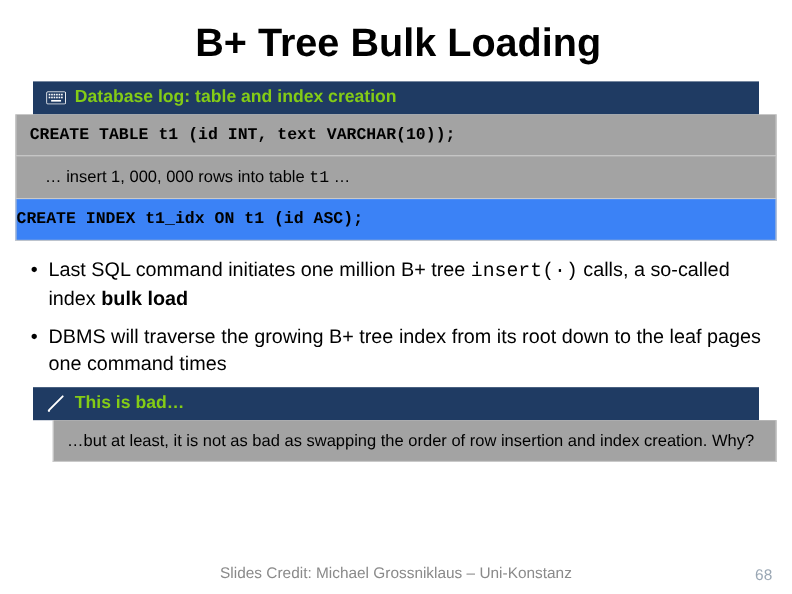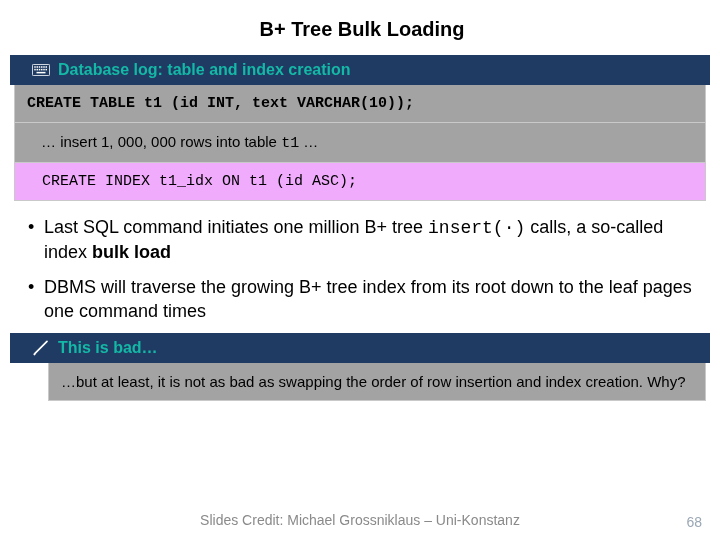--- a/index.html
+++ b/index.html
@@ -7,31 +7,31 @@
     width: 720px;
     height: 540px;
     background: #fff;
     font-family: Arial, Helvetica, sans-serif;
     color: #000;
     position: relative;
     overflow: hidden;
   }
   .title {
     text-align: center;
-    font-size: 20px;
+    font-size: 36px;
     font-weight: bold;
     padding: 18px 0 14px 4px;
   }
   .bar {
     background: #1f3b63;
-    color: #14b8a6;
+    color: #84cc16;
     font-weight: bold;
     font-size: 16px;
-    padding: 6px 22px;
-    margin: 0 10px;
+    padding: 6px 12px;
+    margin: 0 30px;
     display: flex;
     align-items: center;
     gap: 8px;
   }
   .bar .iconwrap {
     display: inline-flex;
     width: 18px; height: 14px;
     align-items: center; justify-content: center;
   }
   .codebox, .notebox, .qbox {
@@ -41,24 +41,24 @@
     background: #a3a3a3;
     padding: 10px 12px;
     font-size: 15px;
   }
   .codebox { font-family: "Courier New", Courier, monospace; font-weight: bold; }
   .notebox { font-family: Arial, sans-serif; font-weight: normal; padding-left: 26px; }
   .codebox2 {
     margin: 0 14px;
     border: 1px solid #c9c9c9;
     border-top: none;
-    background: #f0abfc;
-    padding: 10px 27px;
+    background: #3b82f6;
+    padding: 10px 0;
     font-family: "Courier New", Courier, monospace;
-    font-weight: normal;
+    font-weight: bold;
     font-size: 15px;
   }
   .bullets {
     margin: 14px 28px 10px 28px;
     font-size: 18px;
     line-height: 1.35;
   }
   .bullets .item { display: flex; margin-bottom: 10px; }
   .bullets .dot { width: 16px; flex-shrink: 0; }
   .mono { font-family: "Courier New", Courier, monospace; }

